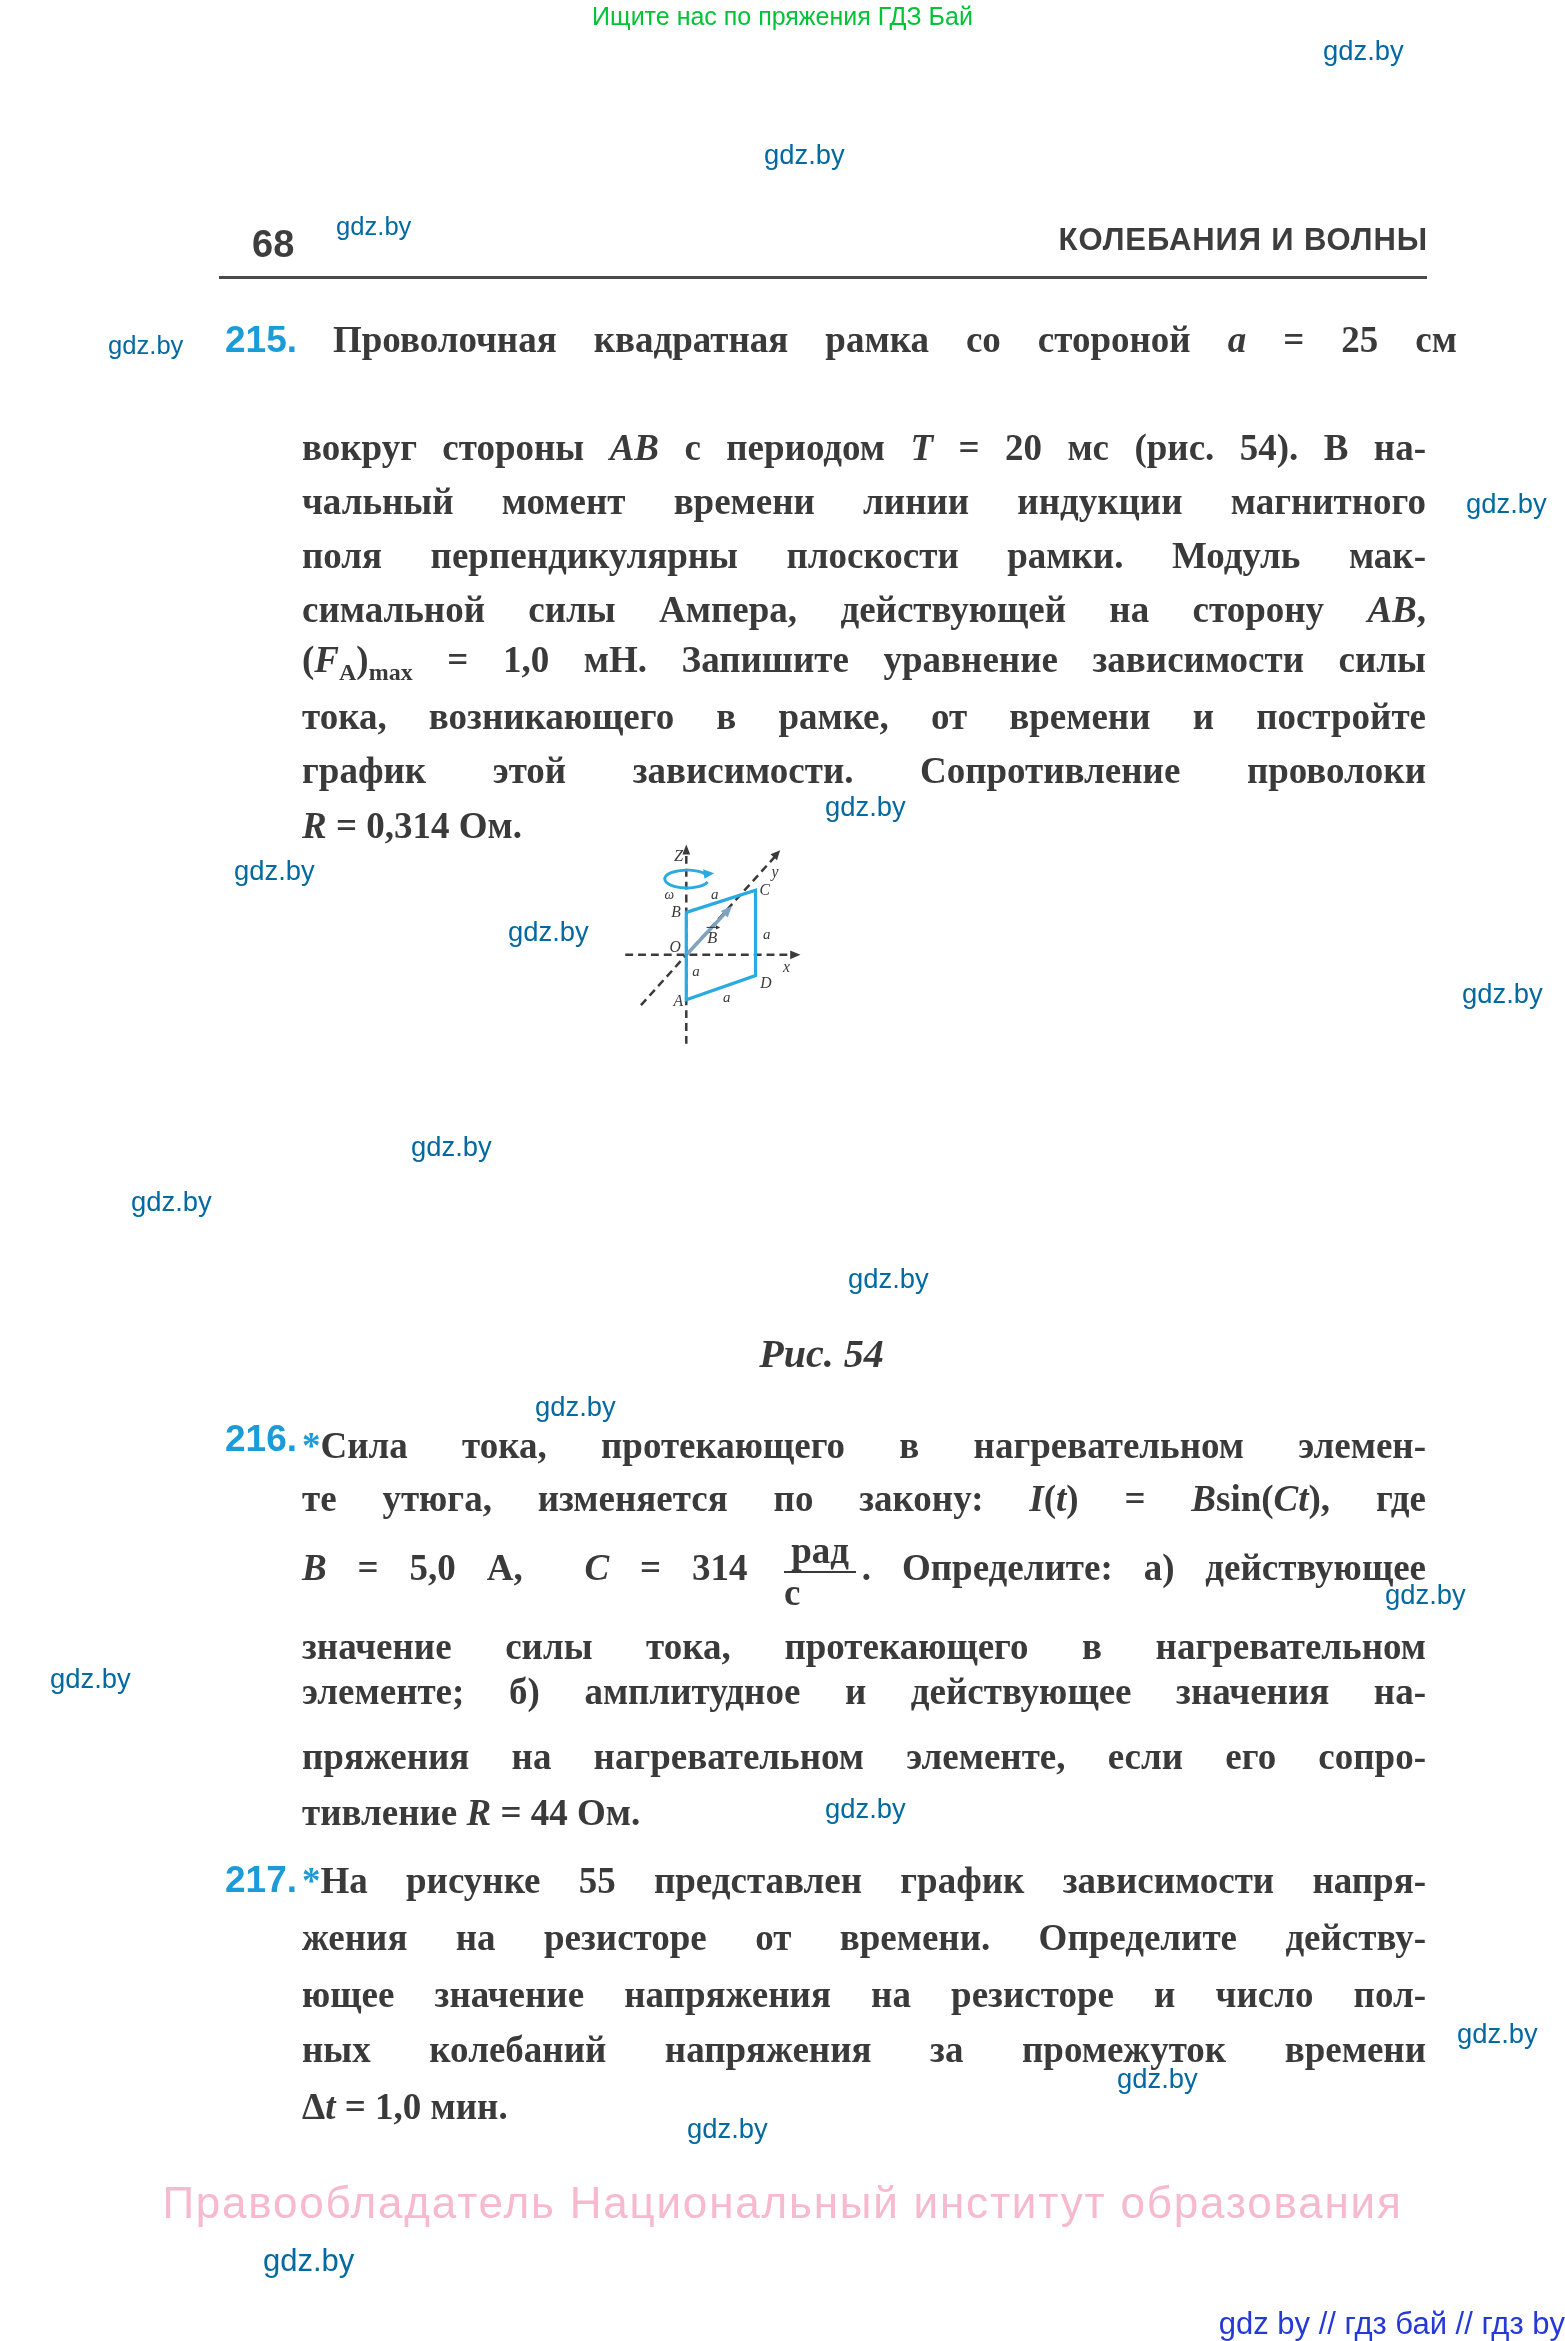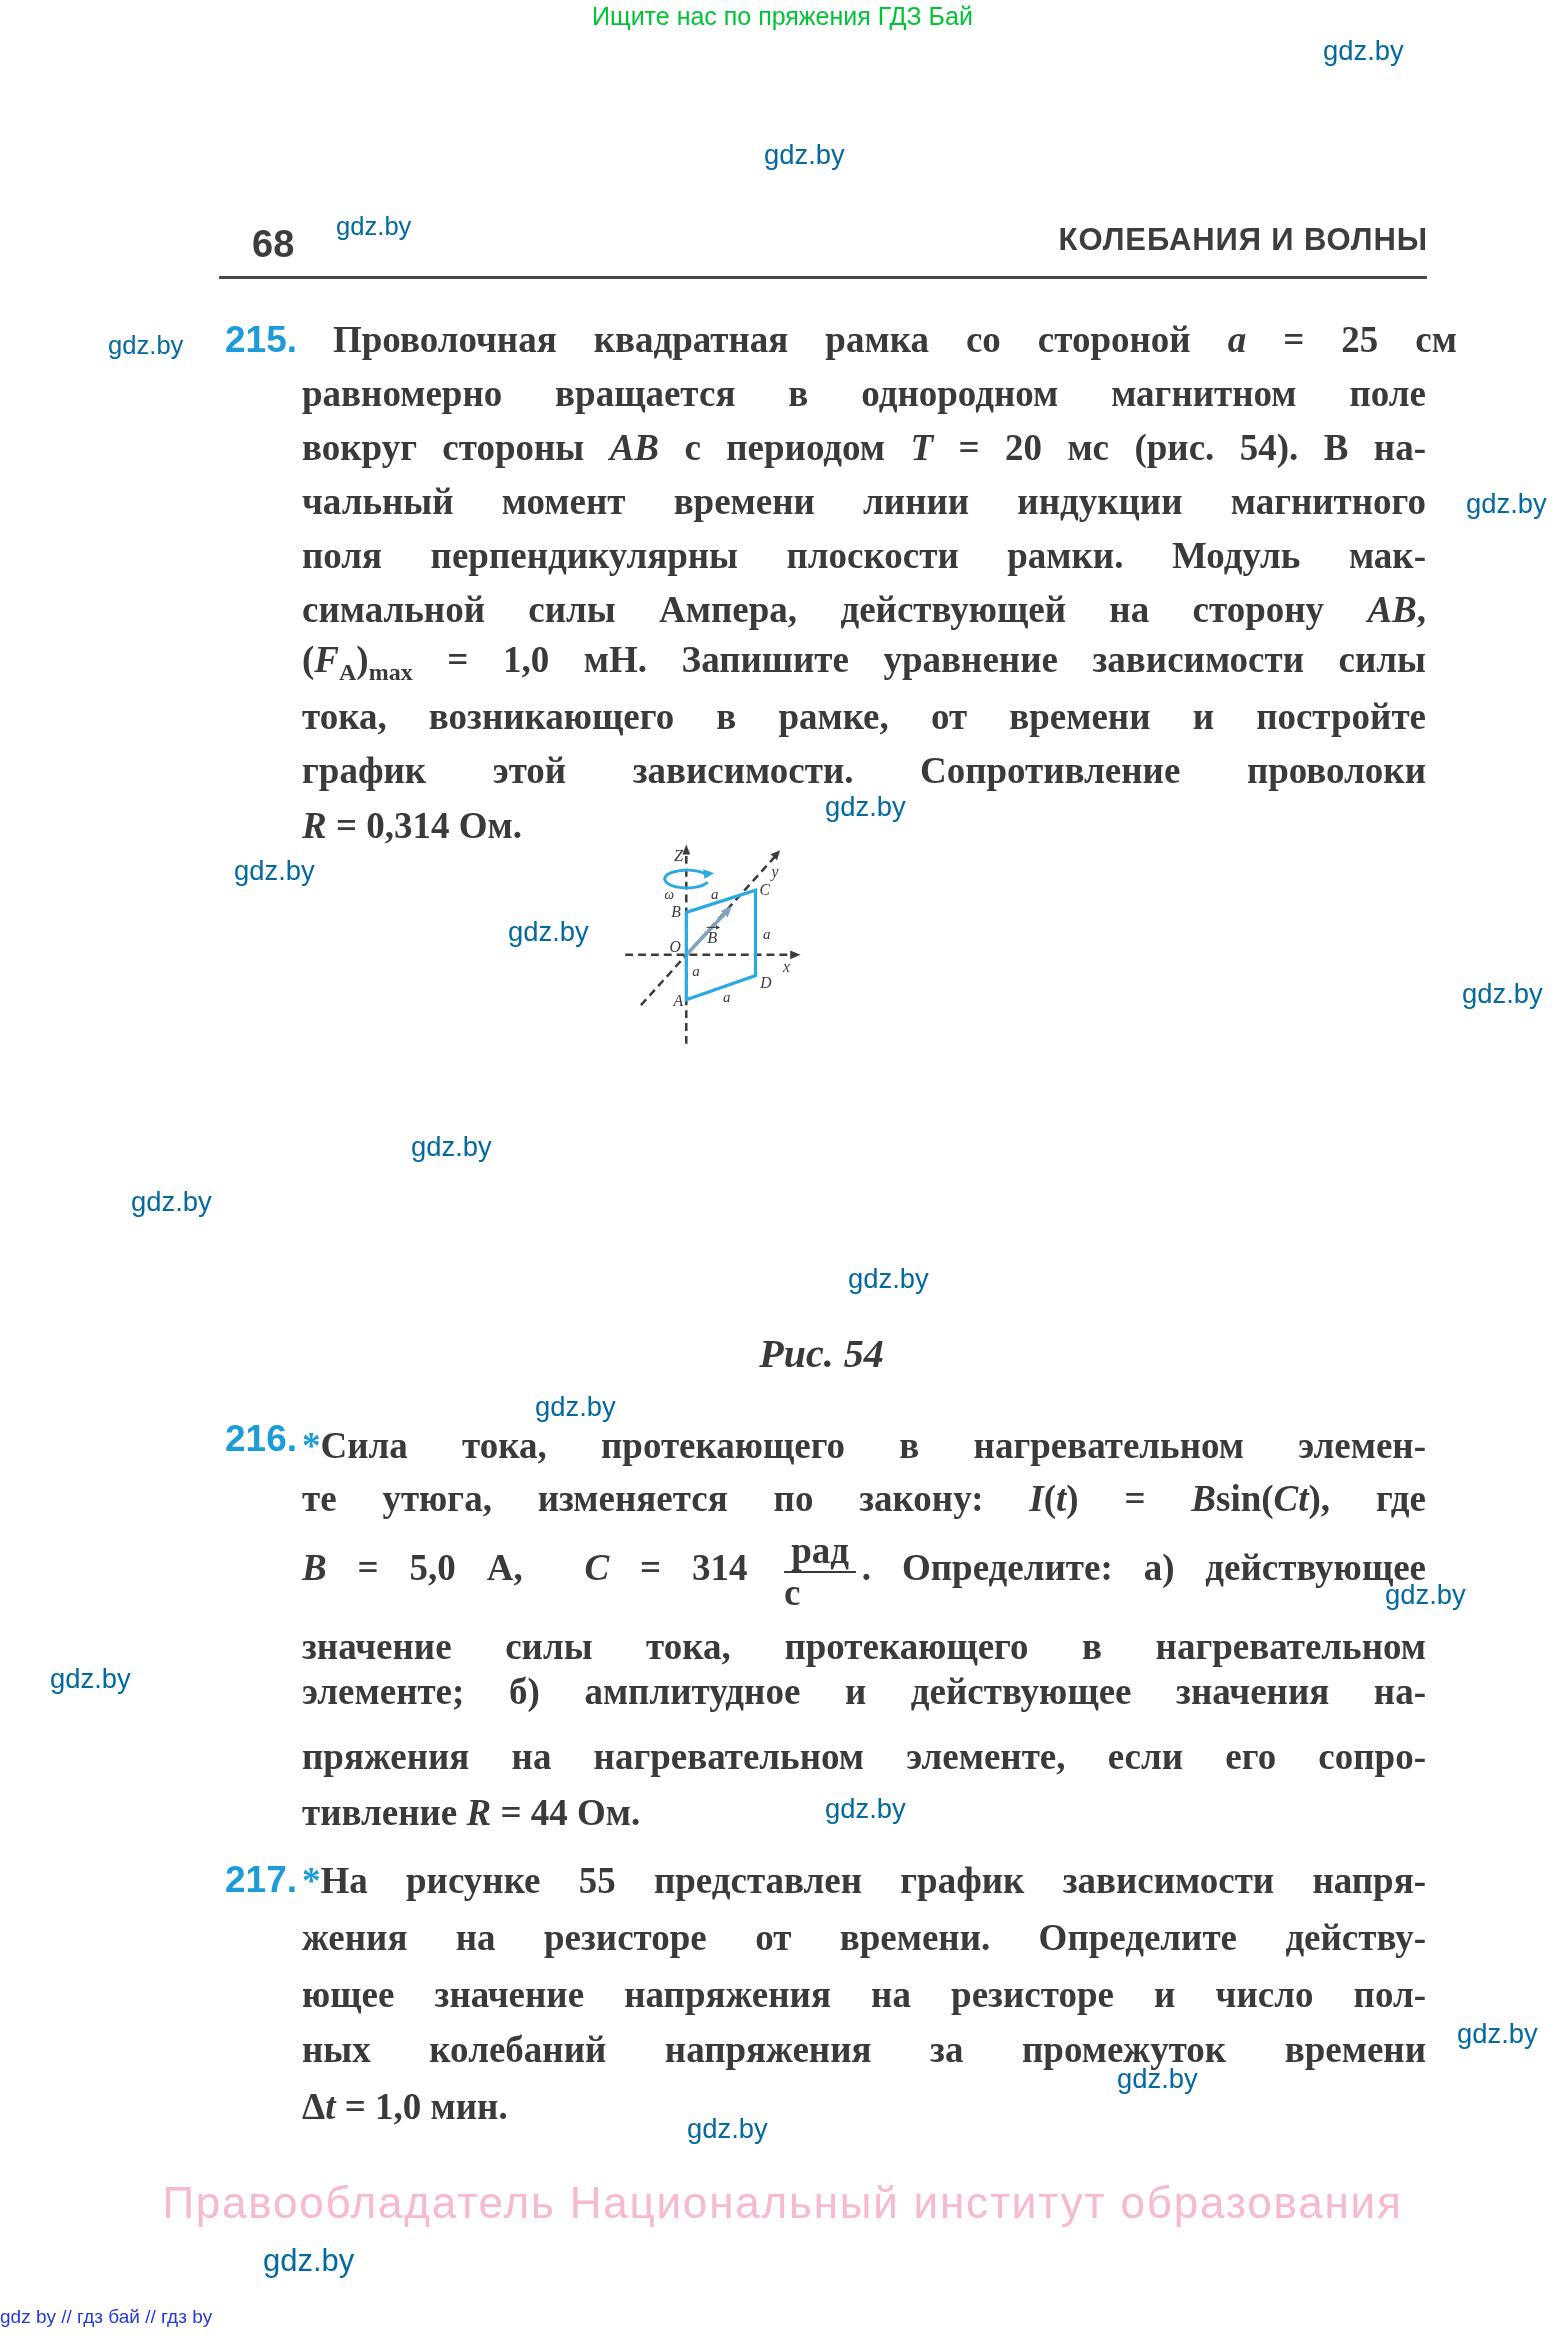--- a/index.html
+++ b/index.html
@@ -25,22 +25,22 @@
   .indent1{padding-left:31px;}
   .star{color:#1b9bd8;font-weight:bold;}
   .fracline{line-height:95px;}
   .frac{display:inline-block;vertical-align:middle;text-align:center;line-height:37px;margin:0 5.5px;}
   .ft{display:block;border-bottom:2.7px solid #3a3a3a;padding:0 7.3px 1.8px 7.3px;}
   .fb{display:block;padding-top:1.8px;}
   .caption{position:absolute;left:721px;top:1330px;width:201px;text-align:center;
            font-style:italic;font-size:40px;font-weight:600;}
   .copyright{position:absolute;left:0;top:2178px;width:100%;text-align:center;
              font-family:"Liberation Sans",sans-serif;font-size:44px;letter-spacing:1.8px;}
-  .footer{position:absolute;left:0;top:2306px;width:100%;text-align:left;
-          font-family:"Liberation Sans",sans-serif;font-size:19px;}
+  .footer{position:absolute;left:0;top:2306px;width:100%;text-align:right;
+          font-family:"Liberation Sans",sans-serif;font-size:31px;}
   svg text{font-family:"Liberation Serif",serif;font-style:italic;fill:#3a3a3a;}
 </style>
 </head>
 <body>
 
 <div id="page">
 
   <div class="banner" style="color:#00C435;">Ищите нас по пряжения ГДЗ Бай</div>
 
   <span class="wm" style="left:1323px;top:35px;">gdz.by</span>
@@ -63,21 +63,20 @@
   <span class="wm" style="left:1117px;top:2063px;">gdz.by</span>
   <span class="wm" style="left:687px;top:2113px;">gdz.by</span>
   <span class="wm" style="left:263px;top:2243px;font-size:31px;">gdz.by</span>
 
   <div class="pagenum">68</div>
   <div class="chapter">КОЛЕБАНИЯ  И ВОЛНЫ</div>
   <div class="rule"></div>
 
   <div class="probnum" style="top:319px;">215.</div>
   <div class="tline just indent1" style="top:318px;">Проволочная квадратная рамка со стороной <i>a</i> = 25 см</div>
-  <div class="tline just" style="top:372px;">равномерно вращается в однородном магнитном поле</div>
   <div class="tline just" style="top:426px;">вокруг стороны <i>АВ</i> с периодом <i>Т</i> = 20 мс (рис. 54). В на-</div>
   <div class="tline just" style="top:480px;">чальный момент времени линии индукции магнитного</div>
   <div class="tline just" style="top:534px;">поля перпендикулярны плоскости рамки. Модуль мак-</div>
   <div class="tline just" style="top:588px;">симальной силы Ампера, действующей на сторону <i>АВ</i>,</div>
   <div class="tline just" style="top:638px;">(<i>F</i><sub>А</sub>)<sub>max</sub> = 1,0 мН. Запишите уравнение зависимости силы</div>
   <div class="tline just" style="top:695px;">тока, возникающего в рамке, от времени и постройте</div>
   <div class="tline just" style="top:749px;">график этой зависимости. Сопротивление проволоки</div>
   <div class="tline" style="top:804px;"><i>R</i> = 0,314 Ом.</div>
 
   <svg class="abs" style="left:567px;top:841px;" width="512" height="539" viewBox="620 920 1180 1510">

